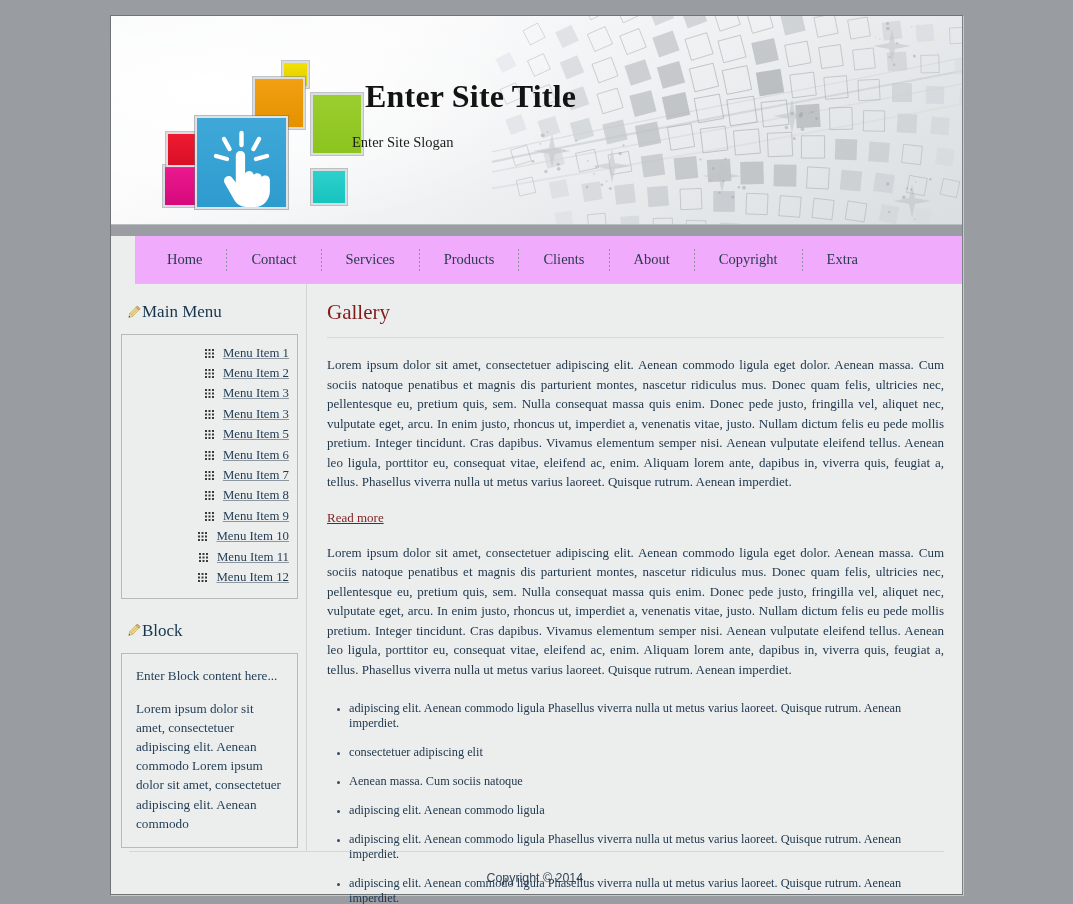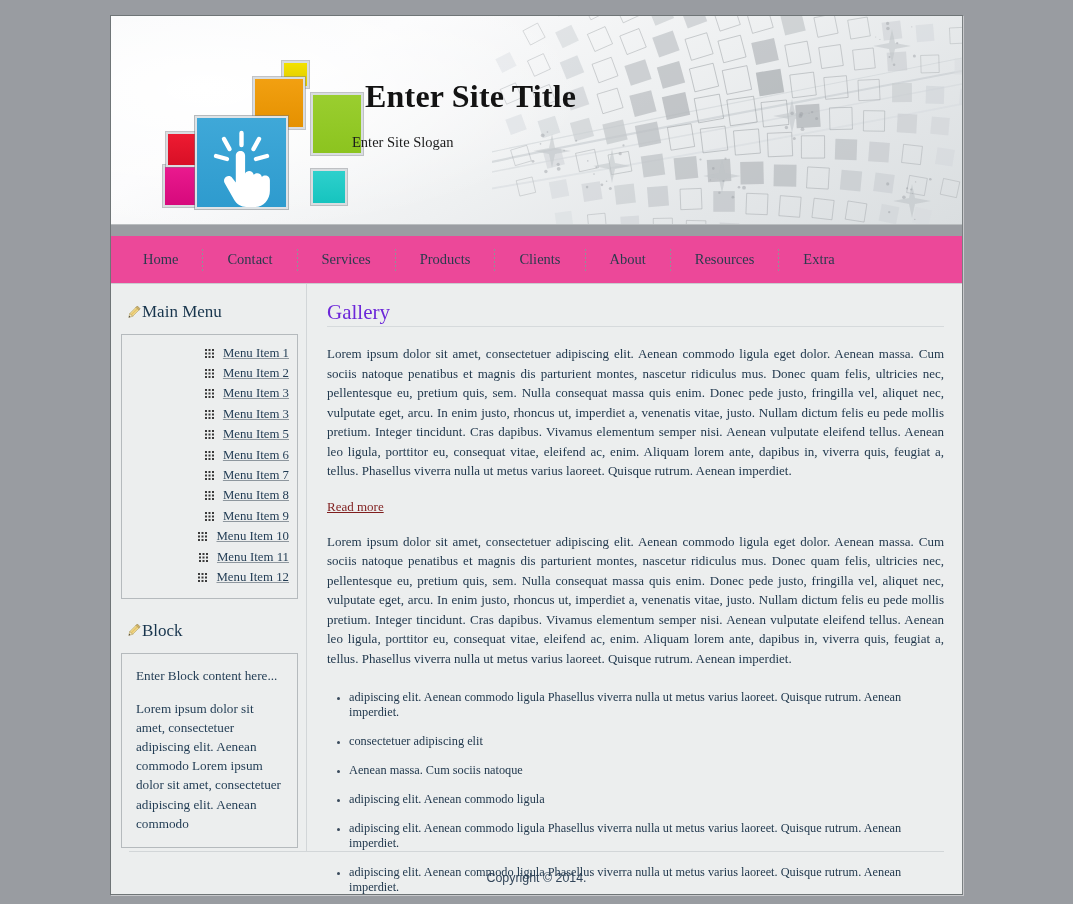--- a/index.html
+++ b/index.html
@@ -76,24 +76,25 @@
   #site-slogan {
     position:absolute; left:241px; top:118px;
     font-family:"Liberation Serif","DejaVu Serif",serif;
     font-size:14.5px; color:#1b1b1b; white-space:nowrap;
   }
 
   
   #nav-gap { height:11px; background:#9a9da2; }
   #nav {
     height:48px;
-    background:#ec4899;
+    background:#f0abfc;
     border-bottom:1px solid #c9cdcf;
     display:flex; align-items:center;
     padding-left:8px;
+    margin-left:24px;
   }
   .nav-item {
     font-size:14.5px; color:#2a3b4d;
     padding:0 24px;
     white-space:nowrap;
     cursor:pointer;
     text-decoration:none;
   }
   .nav-sep {
     width:1px; height:22px;
@@ -138,22 +139,22 @@
   }
 
   #block-head { margin-top:22px; }
   #block-box { padding:12px 12px 14px 14px; }
   .block-line { font-size:13.2px; color:#1f3a52; line-height:1.45; }
   #block-intro { margin-bottom:14px; }
 
   
   #content { flex:1; padding:14px 18px 0 20px; }
   #content-title {
-    font-size:21px; color:#6d28d9; font-weight:normal;
-    margin:2px 0 0 0; padding-bottom:1px;
+    font-size:21px; color:#7f1d1d; font-weight:normal;
+    margin:2px 0 0 0; padding-bottom:12px;
     border-bottom:1px solid #d6dadc;
   }
   .para {
     font-size:13px; color:#22394e;
     line-height:1.5; text-align:justify;
     margin:17px 0 0 0;
   }
   #read-more {
     display:inline-block; margin-top:18px;
     font-size:13px; color:#7f1d1d;
@@ -445,21 +446,21 @@
     <a class="nav-item">Contact</a>
     <span class="nav-sep"></span>
     <a class="nav-item">Services</a>
     <span class="nav-sep"></span>
     <a class="nav-item">Products</a>
     <span class="nav-sep"></span>
     <a class="nav-item">Clients</a>
     <span class="nav-sep"></span>
     <a class="nav-item">About</a>
     <span class="nav-sep"></span>
-    <a class="nav-item">Resources</a>
+    <a class="nav-item">Copyright</a>
     <span class="nav-sep"></span>
     <a class="nav-item">Extra</a>
   </div>
 
   <div id="body-area">
 
     <div id="sidebar">
 
       <div class="side-head">
         <svg class="pencil" viewBox="0 0 17 17" xmlns="http://www.w3.org/2000/svg">

